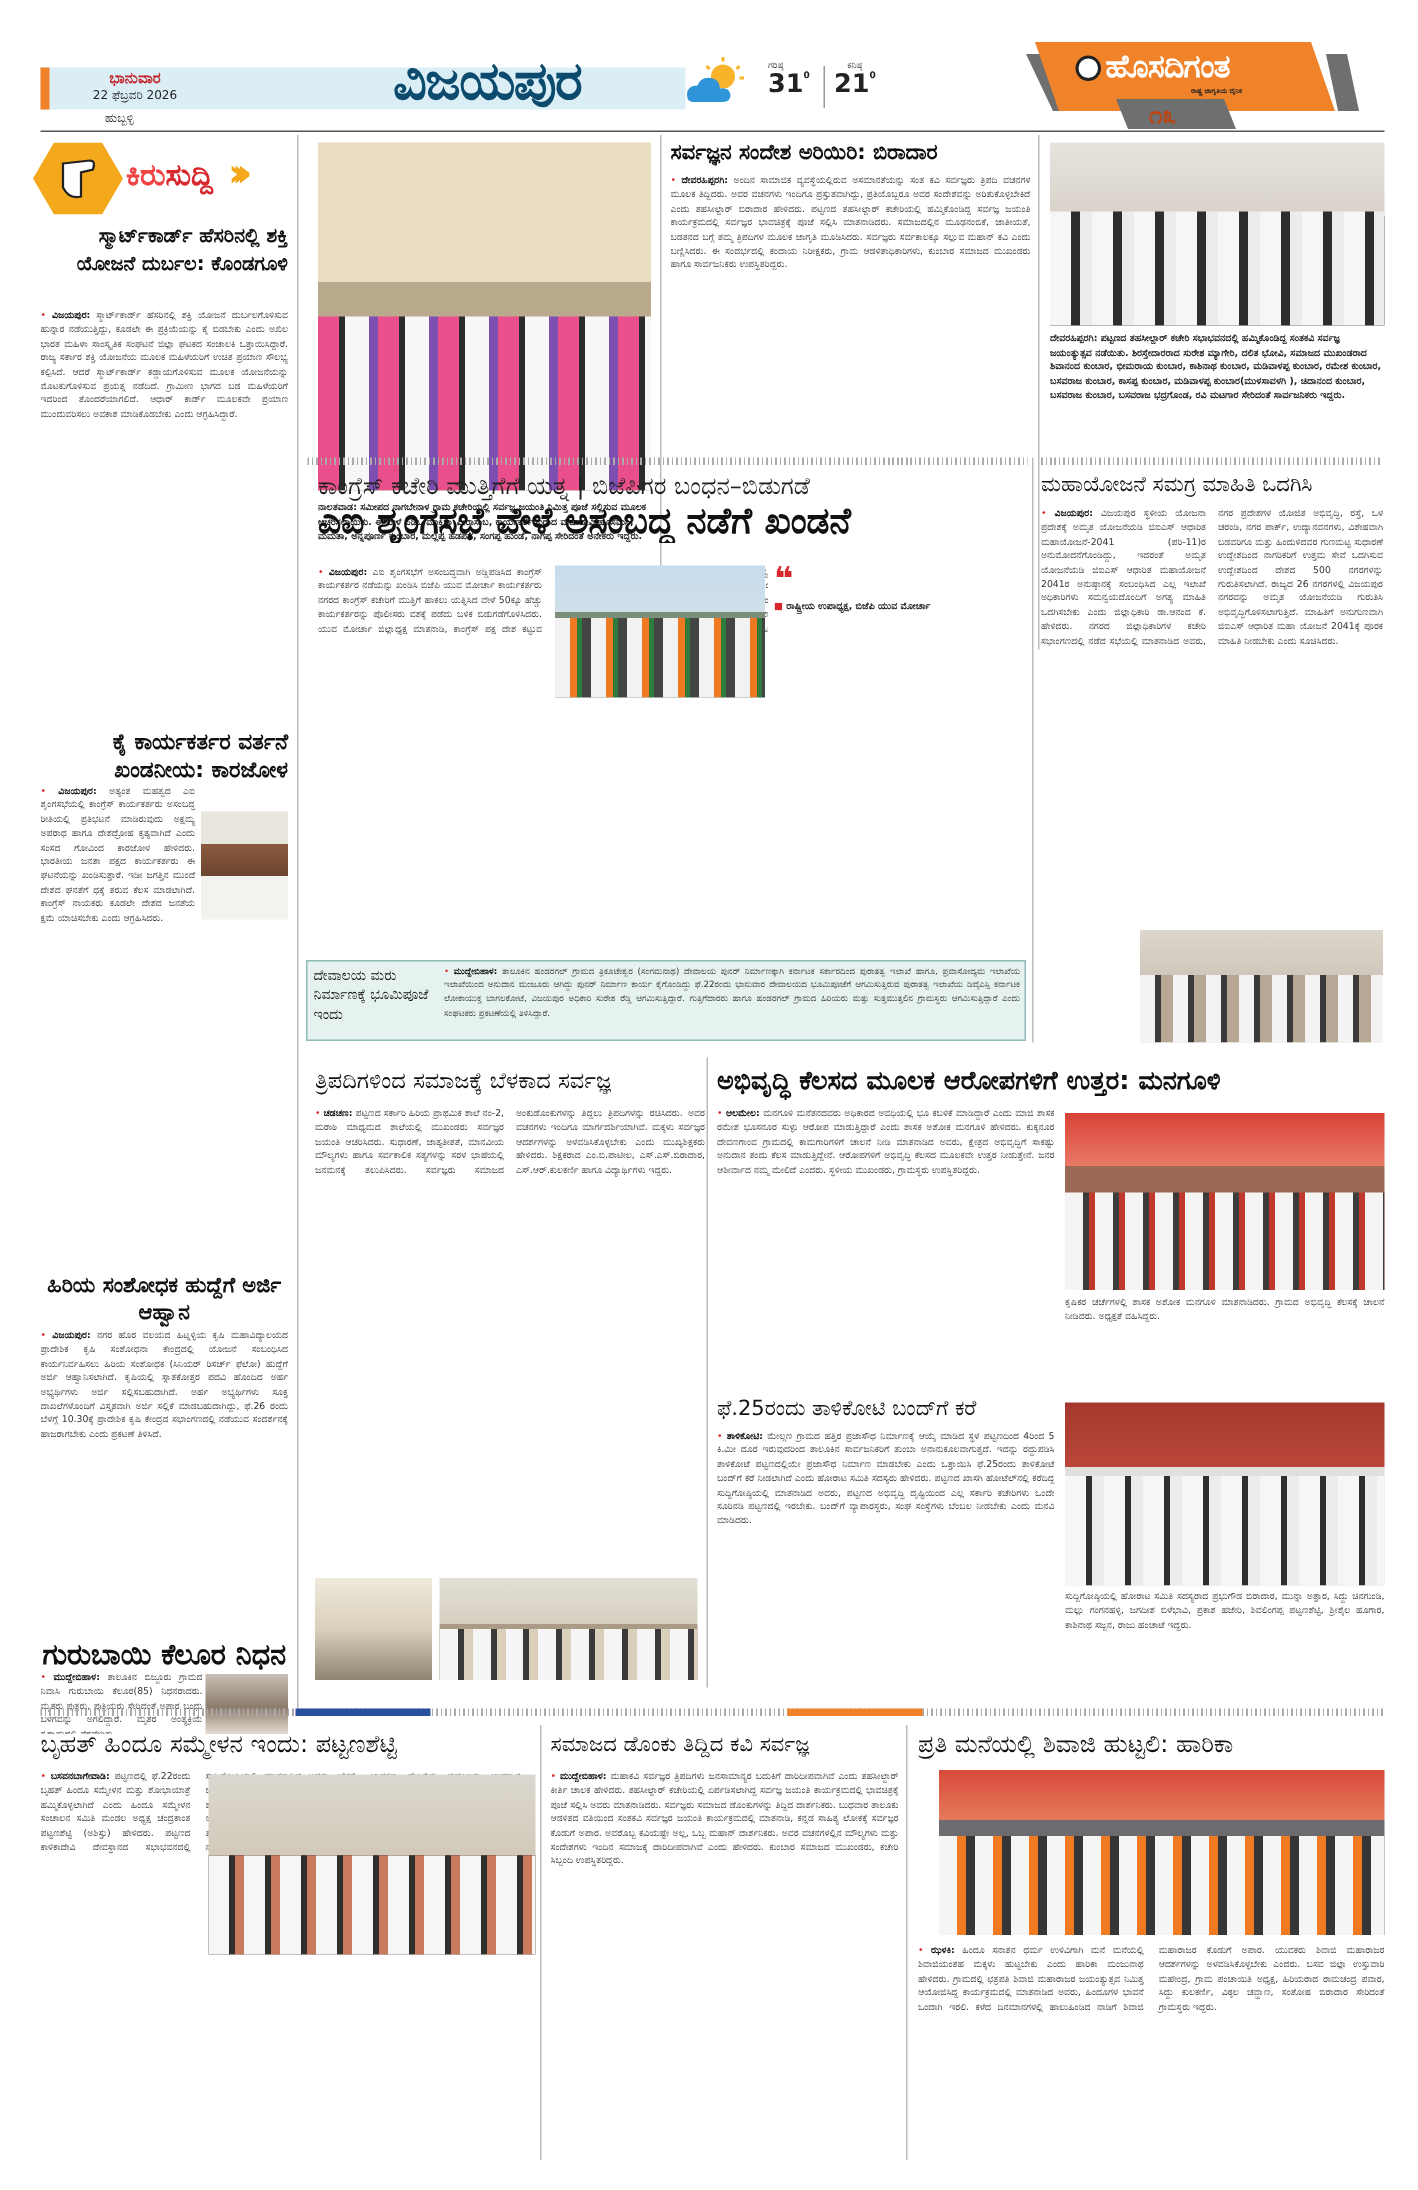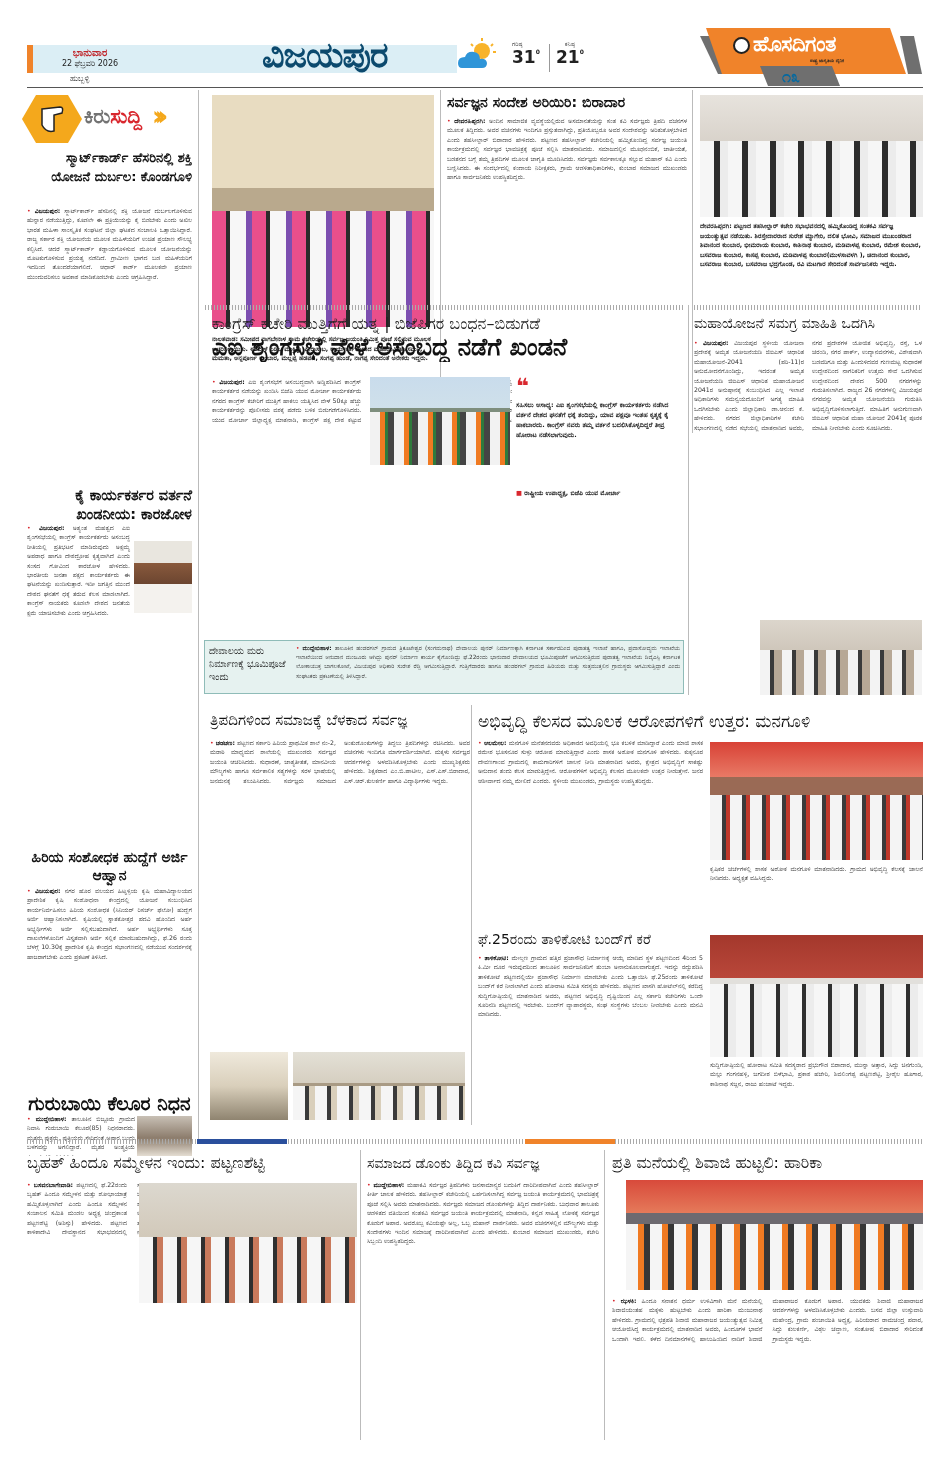--- a/index.html
+++ b/index.html
@@ -50,41 +50,41 @@
 </div>
 <div class="abs" style="left:549px;top:44px;width:1px;height:28px;background:#999"></div>
 <div class="abs" style="left:556px;top:40px;text-align:center">
   <div style="font-size:6px;color:#333">ಕನಿಷ್ಠ</div>
   <div style="display:flex;align-items:flex-start">
       <span style="font-size:17px;font-weight:bold;line-height:18px">21</span>
       <span style="font-size:6px;font-weight:bold">0</span>
     </div>
 </div>
 
-<div class="abs" style="left:700px;top:28px;width:222px;height:58px">
+<div class="abs" style="left:684px;top:28px;width:222px;height:58px">
   <svg width="222" height="58" viewBox="0 0 222 58" style="position:absolute;left:0;top:0">
     <polygon points="0,8 22,8 40,46 18,46" fill="#6f6f6f"></polygon>
     <polygon points="200,8 214,8 222,46 208,46" fill="#6f6f6f"></polygon>
     <polygon points="6,0 190,0 206,46 22,46" fill="#f0832a"></polygon>
     <polygon points="60,38 132,38 140,58 68,58" fill="#6f6f6f"></polygon>
   </svg>
   <div class="abs" style="left:33px;top:9px;width:17px;height:17px;border-radius:50%;background:#fff;border:2px solid #222"></div>
   <div class="abs" style="left:53px;top:4px;font-size:21px;font-weight:bold;color:#fff;letter-spacing:-0.5px">ಹೊಸದಿಗಂತ</div>
   <div class="abs" style="left:110px;top:30px;font-size:4.5px;color:#222;font-weight:bold">ರಾಷ್ಟ್ರ ಜಾಗೃತಿಯ ದೈನಿಕ</div>
-  <div class="abs" style="left:82px;top:39px;font-size:16px;color:#0369a1;font-weight:bold">೧೩</div>
+  <div class="abs" style="left:82px;top:39px;font-size:16px;color:#c2410c;font-weight:bold">೧೩</div>
 </div>
 <div class="hline" style="left:27px;top:87px;width:896px;background:#555"></div>
 
 <div class="abs" style="left:22px;top:95px;width:165px;height:48px">
   <svg width="60" height="48" viewBox="0 0 60 48" style="position:absolute;left:0;top:0">
     <polygon points="14,0 46,0 60,24 46,48 14,48 0,24" fill="#f4a81c"></polygon>
     <path d="M20 14 L38 12 Q42 12 40 18 L32 20 L32 36 Q24 38 20 30 Z" fill="#fff" stroke="#222" stroke-width="1.5"></path>
   </svg>
   <div class="abs" style="left:62px;top:6px;font-size:20px;font-weight:bold;line-height:30px">
-    <span style="color:#737373">ಕಿರು</span><span style="color:#d9272e">ಸುದ್ದಿ</span>
+    <span style="color:#ef4444">ಕಿರು</span><span style="color:#d9272e">ಸುದ್ದಿ</span>
   </div>
   <div class="abs" style="left:130px;top:6px;font-size:26px;color:#f4a81c;font-weight:bold;letter-spacing:-8px">›››</div>
 </div>
 
 <div class="abs" style="left:27px;top:148px;width:165px;text-align:right">
   <div class="hl" style="font-size:13px;line-height:19px">ಸ್ಮಾರ್ಟ್‌ಕಾರ್ಡ್ ಹೆಸರಿನಲ್ಲಿ ಶಕ್ತಿ ಯೋಜನೆ ದುರ್ಬಲ: ಕೊಂಡಗೂಳಿ</div>
 </div>
 <div class="abs body-text" style="left:27px;top:206px;width:165px;height:262px">
   <span class="dot">• </span><span class="dateline">ವಿಜಯಪುರ:</span> <span>ಸ್ಮಾರ್ಟ್‌ಕಾರ್ಡ್ ಹೆಸರಿನಲ್ಲಿ ಶಕ್ತಿ ಯೋಜನೆ ದುರ್ಬಲಗೊಳಿಸುವ ಹುನ್ನಾರ ನಡೆಯುತ್ತಿದ್ದು, ಕೂಡಲೇ ಈ ಪ್ರಕ್ರಿಯೆಯನ್ನು ಕೈ ಬಿಡಬೇಕು ಎಂದು ಅಖಿಲ ಭಾರತ ಮಹಿಳಾ ಸಾಂಸ್ಕೃತಿಕ ಸಂಘಟನೆ ಜಿಲ್ಲಾ ಘಟಕದ ಸಂಚಾಲಕಿ ಒತ್ತಾಯಿಸಿದ್ದಾರೆ. ರಾಜ್ಯ ಸರ್ಕಾರ ಶಕ್ತಿ ಯೋಜನೆಯ ಮೂಲಕ ಮಹಿಳೆಯರಿಗೆ ಉಚಿತ ಪ್ರಯಾಣ ಸೌಲಭ್ಯ ಕಲ್ಪಿಸಿದೆ. ಆದರೆ ಸ್ಮಾರ್ಟ್‌ಕಾರ್ಡ್ ಕಡ್ಡಾಯಗೊಳಿಸುವ ಮೂಲಕ ಯೋಜನೆಯನ್ನು ಮೊಟಕುಗೊಳಿಸುವ ಪ್ರಯತ್ನ ನಡೆದಿದೆ. ಗ್ರಾಮೀಣ ಭಾಗದ ಬಡ ಮಹಿಳೆಯರಿಗೆ ಇದರಿಂದ ತೊಂದರೆಯಾಗಲಿದೆ. ಆಧಾರ್ ಕಾರ್ಡ್ ಮೂಲಕವೇ ಪ್ರಯಾಣ ಮುಂದುವರಿಸಲು ಅವಕಾಶ ಮಾಡಿಕೊಡಬೇಕು ಎಂದು ಆಗ್ರಹಿಸಿದ್ದಾರೆ.</span>
 </div>
@@ -139,21 +139,20 @@
 
 <div class="abs body-text" style="left:212px;top:377px;width:468px;height:260px;column-count:3;column-gap:10px">
   <span class="dot">• </span><span class="dateline">ವಿಜಯಪುರ:</span> <span>ಎಐ ಶೃಂಗಸಭೆಗೆ ಅಸಂಬದ್ಧವಾಗಿ ಅಡ್ಡಿಪಡಿಸಿದ ಕಾಂಗ್ರೆಸ್ ಕಾರ್ಯಕರ್ತರ ನಡೆಯನ್ನು ಖಂಡಿಸಿ ಬಿಜೆಪಿ ಯುವ ಮೋರ್ಚಾ ಕಾರ್ಯಕರ್ತರು ನಗರದ ಕಾಂಗ್ರೆಸ್ ಕಚೇರಿಗೆ ಮುತ್ತಿಗೆ ಹಾಕಲು ಯತ್ನಿಸಿದ ವೇಳೆ 50ಕ್ಕೂ ಹೆಚ್ಚು ಕಾರ್ಯಕರ್ತರನ್ನು ಪೊಲೀಸರು ವಶಕ್ಕೆ ಪಡೆದು ಬಳಿಕ ಬಿಡುಗಡೆಗೊಳಿಸಿದರು. ಯುವ ಮೋರ್ಚಾ ಜಿಲ್ಲಾಧ್ಯಕ್ಷ ಮಾತನಾಡಿ, ಕಾಂಗ್ರೆಸ್ ಪಕ್ಷ ದೇಶ ಕಟ್ಟುವ ಕಾರ್ಯದಲ್ಲಿ ಅಡ್ಡಿಪಡಿಸುತ್ತಿದೆ. ಪ್ರಧಾನಿ ನರೇಂದ್ರ ಮೋದಿ ಅವರ ನೇತೃತ್ವದಲ್ಲಿ ದೇಶ ಪ್ರಗತಿಯತ್ತ ಸಾಗುತ್ತಿದ್ದು, ವಿಶ್ವದ ಗಮನ ಸೆಳೆದಿದೆ. ಇಂತಹ ಸಂದರ್ಭದಲ್ಲಿ ಕಾಂಗ್ರೆಸ್ ಕಾರ್ಯಕರ್ತರ ವರ್ತನೆ ದೇಶದ ಘನತೆಗೆ ಧಕ್ಕೆ ತಂದಿದೆ ಎಂದರು. ಅಂತಾರಾಷ್ಟ್ರೀಯ ಮಟ್ಟದಲ್ಲಿ ಕಾಂಗ್ರೆಸ್ ನವರು ಭಾರತ ಮಾತೆಗೆ ಅವಮಾನ ಮಾಡುತ್ತಿದ್ದಾರೆ. ಅದನ್ನು ಯಾವುದೇ ಕಾರಣಕ್ಕೂ ಸಹಿಸಲು ಸಾಧ್ಯವಿಲ್ಲ ಎಂದು ಎಚ್ಚರಿಸಿದರು. ಅಧ್ಯಕ್ಷರ ನೇತೃತ್ವದಲ್ಲಿ ಪಟ್ಟಣದ ಗಾಂಧಿ ವೃತ್ತದಿಂದ ಪ್ರತಿಭಟನಾ ಮೆರವಣಿಗೆ ನಡೆಸಲಾಯಿತು. ಬಳಿಕ ಕಾಂಗ್ರೆಸ್ ಕಚೇರಿಯತ್ತ ತೆರಳಲು ಯತ್ನಿಸಿದಾಗ ಪೊಲೀಸರು ತಡೆದರು. ಪದಾಧಿಕಾರಿಗಳಾದ ವಿಜಯ ಜೋಶಿ, ಕೃಷ್ಣ ಗುನ್ನಾಳಕರ, ಪಾಪುಸಿಂಗ ರಜಪೂತ, ಸಂತೋಷ ನಿಡೋಣಿ, ಚಿನ್ನು ಚನಗೊಂಡ ಸೇರಿದಂತೆ ಮುಖಂಡರು ಭಾಗವಹಿಸಿದ್ದರು.</span>
 </div>
 
 <div class="photo" style="left:370px;top:377px;width:140px;height:88px;background:linear-gradient(180deg,#c9dcec 0,#cfe0ea 35%,#7e8e7d 35%)">
   <div class="ppl" style="height:60%;background:repeating-linear-gradient(90deg,#f2f2f2 0 10px,#f07a22 10px 15px,#2f7a3d 15px 18px,#444 18px 24px)"></div>
 </div>
 <div class="abs" style="left:512px;top:372px;width:168px;height:148px;background:#fff;padding:4px">
   <div style="font-size:22px;line-height:22px;font-weight:bold"><span style="color:#d9272e">❝</span></div>
-  <div class="caption" style="font-size:6.5px;line-height:10px;height:86px;margin-top:2px">ಸಹಿಸಲು ಅಸಾಧ್ಯ: ಎಐ ಶೃಂಗಸಭೆಯಲ್ಲಿ ಕಾಂಗ್ರೆಸ್ ಕಾರ್ಯಕರ್ತರು ನಡೆಸಿದ ವರ್ತನೆ ದೇಶದ ಘನತೆಗೆ ಧಕ್ಕೆ ತಂದಿದ್ದು, ಯಾವ ಪಕ್ಷವೂ ಇಂತಹ ಕೃತ್ಯಕ್ಕೆ ಕೈ ಹಾಕಬಾರದು. ಕಾಂಗ್ರೆಸ್ ನವರು ತಮ್ಮ ವರ್ತನೆ ಬದಲಿಸಿಕೊಳ್ಳದಿದ್ದರೆ ತೀವ್ರ ಹೋರಾಟ ನಡೆಸಲಾಗುವುದು.</div>
   <div class="caption" style="margin-top:2px"><span style="color:#d9272e">■ </span><span>ರಾಷ್ಟ್ರೀಯ ಉಪಾಧ್ಯಕ್ಷ, ಬಿಜೆಪಿ ಯುವ ಮೋರ್ಚಾ</span></div>
 </div>
 
 <div class="vline" style="left:688px;top:305px;height:390px"></div>
 
 <div class="dashrule" style="left:694px;top:305px;width:228px"></div>
 <div class="abs hl" style="left:694px;top:314px;width:228px;font-size:14px;font-weight:normal;line-height:18px;white-space:nowrap">ಮಹಾಯೋಜನೆ ಸಮಗ್ರ ಮಾಹಿತಿ ಒದಗಿಸಿ</div>
 <div class="abs body-text" style="left:694px;top:338px;width:228px;height:390px;column-count:2;column-gap:8px">
   <span class="dot">• </span><span class="dateline">ವಿಜಯಪುರ:</span> <span>ವಿಜಯಪುರ ಸ್ಥಳೀಯ ಯೋಜನಾ ಪ್ರದೇಶಕ್ಕೆ ಅಮೃತ ಯೋಜನೆಯಡಿ ಜಿಐಎಸ್ ಆಧಾರಿತ ಮಹಾಯೋಜನೆ-2041 (ಪರಿ-11)ರ ಅನುಮೋದನೆಗೊಂಡಿದ್ದು, ಇದರಂತೆ ಅಮೃತ ಯೋಜನೆಯಡಿ ಜಿಐಎಸ್ ಆಧಾರಿತ ಮಹಾಯೋಜನೆ 2041ರ ಅನುಷ್ಠಾನಕ್ಕೆ ಸಂಬಂಧಿಸಿದ ಎಲ್ಲ ಇಲಾಖೆ ಅಧಿಕಾರಿಗಳು ಸಮನ್ವಯದೊಂದಿಗೆ ಅಗತ್ಯ ಮಾಹಿತಿ ಒದಗಿಸಬೇಕು ಎಂದು ಜಿಲ್ಲಾಧಿಕಾರಿ ಡಾ.ಆನಂದ ಕೆ. ಹೇಳಿದರು. ನಗರದ ಜಿಲ್ಲಾಧಿಕಾರಿಗಳ ಕಚೇರಿ ಸಭಾಂಗಣದಲ್ಲಿ ನಡೆದ ಸಭೆಯಲ್ಲಿ ಮಾತನಾಡಿದ ಅವರು, ನಗರ ಪ್ರದೇಶಗಳ ಯೋಜಿತ ಅಭಿವೃದ್ಧಿ, ರಸ್ತೆ, ಒಳ ಚರಂಡಿ, ನಗರ ಪಾರ್ಕ್, ಉದ್ಯಾನವನಗಳು, ವಿಶೇಷವಾಗಿ ಬಡವರಿಗೂ ಮತ್ತು ಹಿಂದುಳಿದವರ ಗುಣಮಟ್ಟ ಸುಧಾರಣೆ ಉದ್ದೇಶದಿಂದ ನಾಗರಿಕರಿಗೆ ಉತ್ತಮ ಸೇವೆ ಒದಗಿಸುವ ಉದ್ದೇಶದಿಂದ ದೇಶದ 500 ನಗರಗಳನ್ನು ಗುರುತಿಸಲಾಗಿದೆ. ರಾಜ್ಯದ 26 ನಗರಗಳಲ್ಲಿ ವಿಜಯಪುರ ನಗರವನ್ನು ಅಮೃತ ಯೋಜನೆಯಡಿ ಗುರುತಿಸಿ ಅಭಿವೃದ್ಧಿಗೊಳಿಸಲಾಗುತ್ತಿದೆ. ಮಾಹಿತಿಗೆ ಅನುಗುಣವಾಗಿ ಜಿಐಎಸ್ ಆಧಾರಿತ ಮಹಾ ಯೋಜನೆ 2041ಕ್ಕೆ ಪೂರಕ ಮಾಹಿತಿ ನೀಡಬೇಕು ಎಂದು ಸೂಚಿಸಿದರು.</span>
 </div>
@@ -171,21 +170,21 @@
 <div class="abs body-text" style="left:210px;top:738px;width:260px;height:310px;column-count:2;column-gap:8px">
   <span class="dot">• </span><span class="dateline">ಚಡಚಣ:</span> <span>ಪಟ್ಟಣದ ಸರ್ಕಾರಿ ಹಿರಿಯ ಪ್ರಾಥಮಿಕ ಶಾಲೆ ನಂ-2, ಮರಾಠಿ ಮಾಧ್ಯಮದ ಶಾಲೆಯಲ್ಲಿ ಮುಖಂಡರು ಸರ್ವಜ್ಞರ ಜಯಂತಿ ಆಚರಿಸಿದರು. ಸುಧಾರಣೆ, ಜಾತ್ಯತೀತತೆ, ಮಾನವೀಯ ಮೌಲ್ಯಗಳು ಹಾಗೂ ಸರ್ವಕಾಲಿಕ ಸತ್ಯಗಳನ್ನು ಸರಳ ಭಾಷೆಯಲ್ಲಿ ಜನಮನಕ್ಕೆ ತಲುಪಿಸಿದರು. ಸರ್ವಜ್ಞರು ಸಮಾಜದ ಅಂಕುಡೊಂಕುಗಳನ್ನು ತಿದ್ದಲು ತ್ರಿಪದಿಗಳನ್ನು ರಚಿಸಿದರು. ಅವರ ವಚನಗಳು ಇಂದಿಗೂ ಮಾರ್ಗದರ್ಶಿಯಾಗಿವೆ. ಮಕ್ಕಳು ಸರ್ವಜ್ಞರ ಆದರ್ಶಗಳನ್ನು ಅಳವಡಿಸಿಕೊಳ್ಳಬೇಕು ಎಂದು ಮುಖ್ಯಶಿಕ್ಷಕರು ಹೇಳಿದರು. ಶಿಕ್ಷಕರಾದ ಎಂ.ಬಿ.ಪಾಟೀಲ, ಎಸ್.ಎಸ್.ಬಿರಾದಾರ, ಎಸ್.ಆರ್.ಕುಲಕರ್ಣಿ ಹಾಗೂ ವಿದ್ಯಾರ್ಥಿಗಳು ಇದ್ದರು.</span>
 </div>
 <div class="photo" style="left:210px;top:1052px;width:78px;height:68px;background:linear-gradient(180deg,#efe9dc,#d9cfbb 50%,#8f8470)"></div>
 <div class="photo" style="left:293px;top:1052px;width:172px;height:68px;background:linear-gradient(180deg,#e3e0d6 0,#d6cfc1 45%,#a99b85 45%)">
   <div class="ppl" style="height:50%;background:repeating-linear-gradient(90deg,#f5f5f5 0 12px,#3a3a3a 12px 16px,#d9cfbb 16px 22px)"></div>
 </div>
 
 <div class="vline" style="left:471px;top:705px;height:420px"></div>
 
-<div class="abs hl" style="left:478px;top:710px;width:445px;font-size:17px;font-weight:normal;line-height:22px;white-space:nowrap">ಅಭಿವೃದ್ಧಿ ಕೆಲಸದ ಮೂಲಕ ಆರೋಪಗಳಿಗೆ ಉತ್ತರ: ಮನಗೂಳಿ</div>
+<div class="abs hl" style="left:478px;top:710px;width:445px;font-size:17px;font-weight:bold;line-height:22px;white-space:nowrap">ಅಭಿವೃದ್ಧಿ ಕೆಲಸದ ಮೂಲಕ ಆರೋಪಗಳಿಗೆ ಉತ್ತರ: ಮನಗೂಳಿ</div>
 <div class="abs body-text" style="left:478px;top:738px;width:225px;height:188px">
   <span class="dot">• </span><span class="dateline">ಆಲಮೇಲ:</span> <span>ಮನಗೂಳಿ ಮನೆತನದವರು ಅಧಿಕಾರದ ಅವಧಿಯಲ್ಲಿ ಭೂ ಕಬಳಿಕೆ ಮಾಡಿದ್ದಾರೆ ಎಂದು ಮಾಜಿ ಶಾಸಕ ರಮೇಶ ಭೂಸನೂರ ಸುಳ್ಳು ಆರೋಪ ಮಾಡುತ್ತಿದ್ದಾರೆ ಎಂದು ಶಾಸಕ ಅಶೋಕ ಮನಗೂಳಿ ಹೇಳಿದರು. ಕುಕ್ಕನೂರ ದೇವಣಗಾಂವ ಗ್ರಾಮದಲ್ಲಿ ಕಾಮಗಾರಿಗಳಿಗೆ ಚಾಲನೆ ನೀಡಿ ಮಾತನಾಡಿದ ಅವರು, ಕ್ಷೇತ್ರದ ಅಭಿವೃದ್ಧಿಗೆ ಸಾಕಷ್ಟು ಅನುದಾನ ತಂದು ಕೆಲಸ ಮಾಡುತ್ತಿದ್ದೇನೆ. ಆರೋಪಗಳಿಗೆ ಅಭಿವೃದ್ಧಿ ಕೆಲಸದ ಮೂಲಕವೇ ಉತ್ತರ ನೀಡುತ್ತೇನೆ. ಜನರ ಆಶೀರ್ವಾದ ನಮ್ಮ ಮೇಲಿದೆ ಎಂದರು. ಸ್ಥಳೀಯ ಮುಖಂಡರು, ಗ್ರಾಮಸ್ಥರು ಉಪಸ್ಥಿತರಿದ್ದರು.</span>
 </div>
 <div class="photo" style="left:710px;top:742px;width:213px;height:118px;background:linear-gradient(180deg,#d84236 0,#e97a66 30%,#9a6a55 30%)">
   <div class="ppl" style="height:55%;background:repeating-linear-gradient(90deg,#f4f4f4 0 12px,#3b3b3b 12px 16px,#c0392b 16px 20px)"></div>
 </div>
 <div class="abs body-text" style="left:710px;top:864px;width:213px;height:62px">ಕೃಷಿಕರ ಚರ್ಚೆಗಳಲ್ಲಿ ಶಾಸಕ ಅಶೋಕ ಮನಗೂಳಿ ಮಾತನಾಡಿದರು. ಗ್ರಾಮದ ಅಭಿವೃದ್ಧಿ ಕೆಲಸಕ್ಕೆ ಚಾಲನೆ ನೀಡಿದರು. ಅಧ್ಯಕ್ಷತೆ ವಹಿಸಿದ್ದರು.</div>
 
 <div class="abs hl" style="left:478px;top:930px;width:225px;font-size:14px;font-weight:normal;line-height:18px;white-space:nowrap">ಫೆ.25ರಂದು ತಾಳಿಕೋಟಿ ಬಂದ್‌ಗೆ ಕರೆ</div>
 <div class="abs body-text" style="left:478px;top:953px;width:225px;height:172px">

